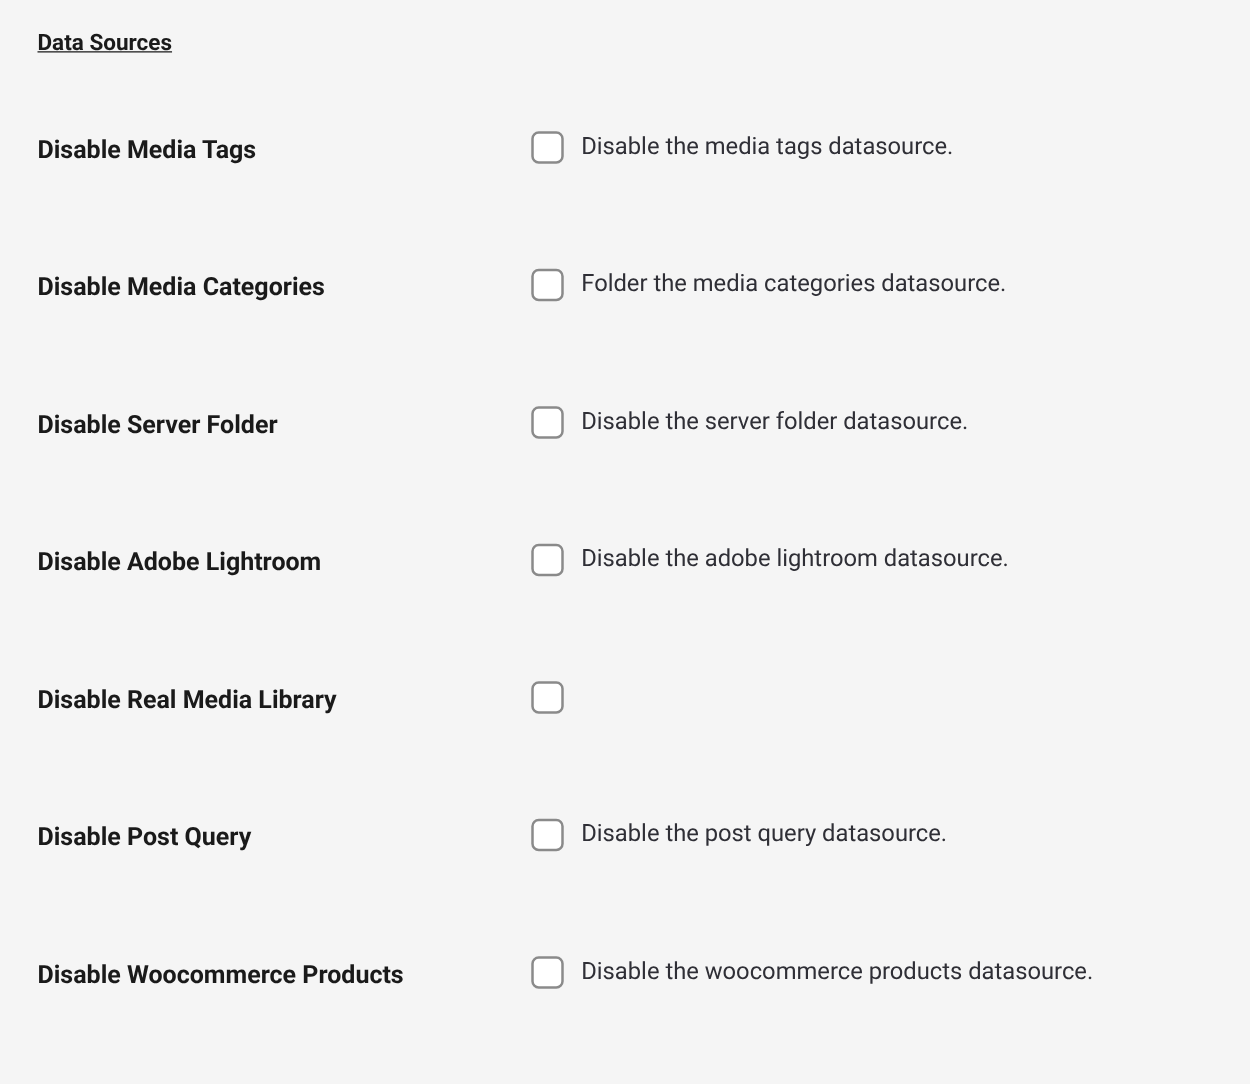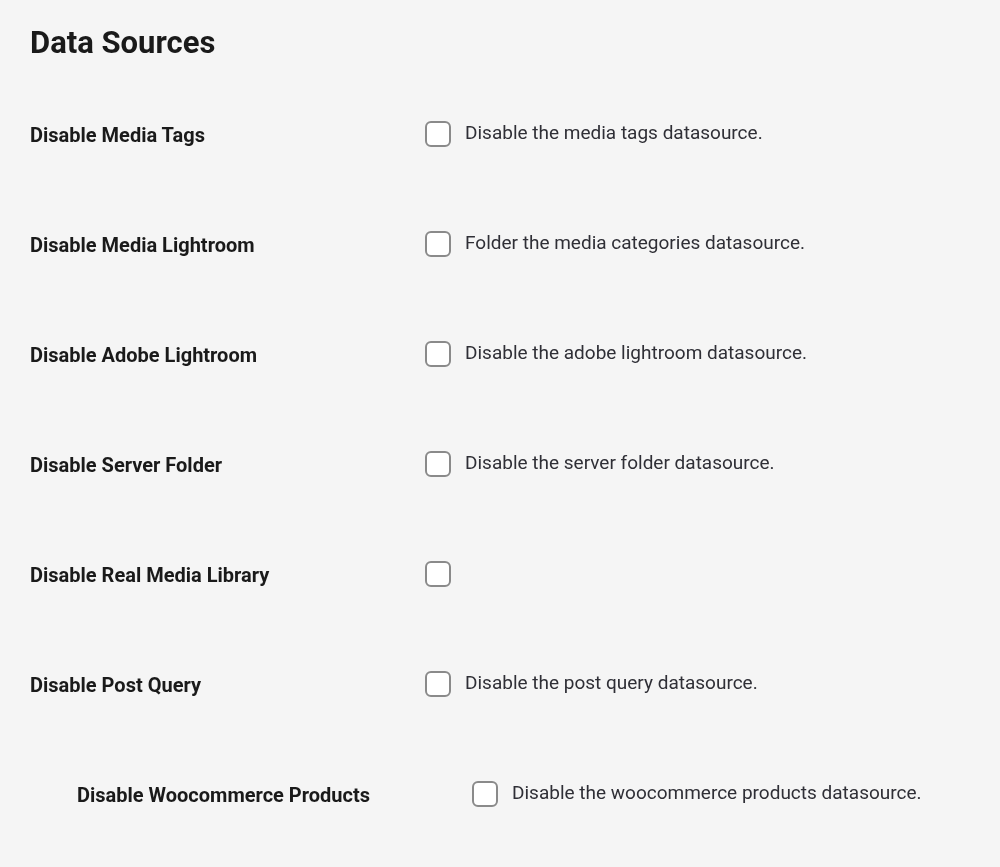--- a/index.html
+++ b/index.html
@@ -8,36 +8,36 @@
       box-sizing: border-box;
     }
     body {
       font-family: -apple-system, BlinkMacSystemFont, "Segoe UI", Roboto, Helvetica, Arial, sans-serif;
       background: #f5f5f5;
       padding: 24px 30px;
       width: 1000px;
       color: #1a1a1a;
     }
     .section-title {
-      font-size: 31px;
+      font-size: 18px;
       font-weight: 700;
       color: #1a1a1a;
       margin-bottom: 60px;
+      text-decoration: underline;
     }
     .settings-table {
       width: 100%;
     }
     .setting-row {
       display: flex;
       align-items: flex-start;
       margin-bottom: 82px;
     }
     .setting-row:last-child {
       margin-bottom: 0;
-      margin-left: 47px;
     }
     .setting-label {
       width: 395px;
       flex-shrink: 0;
       font-size: 20px;
       font-weight: 700;
       color: #1a1a1a;
       line-height: 1.4;
       padding-right: 20px;
     }
@@ -72,40 +72,40 @@
 
   <div class="setting-row">
     <div class="setting-label">Disable Media Tags</div>
     <div class="setting-control">
       <div class="checkbox" role="checkbox" aria-checked="false"></div>
       <span class="setting-description">Disable the media tags datasource.</span>
     </div>
   </div>
 
   <div class="setting-row">
-    <div class="setting-label">Disable Media Lightroom</div>
+    <div class="setting-label">Disable Media Categories</div>
     <div class="setting-control">
       <div class="checkbox" role="checkbox" aria-checked="false"></div>
       <span class="setting-description">Folder the media categories datasource.</span>
+    </div>
+  </div>
+
+  <div class="setting-row">
+    <div class="setting-label">Disable Server Folder</div>
+    <div class="setting-control">
+      <div class="checkbox" role="checkbox" aria-checked="false"></div>
+      <span class="setting-description">Disable the server folder datasource.</span>
     </div>
   </div>
 
   <div class="setting-row">
     <div class="setting-label">Disable Adobe Lightroom</div>
     <div class="setting-control">
       <div class="checkbox" role="checkbox" aria-checked="false"></div>
       <span class="setting-description">Disable the adobe lightroom datasource.</span>
-    </div>
-  </div>
-
-  <div class="setting-row">
-    <div class="setting-label">Disable Server Folder</div>
-    <div class="setting-control">
-      <div class="checkbox" role="checkbox" aria-checked="false"></div>
-      <span class="setting-description">Disable the server folder datasource.</span>
     </div>
   </div>
 
   <div class="setting-row">
     <div class="setting-label">Disable Real Media Library</div>
     <div class="setting-control">
       <div class="checkbox" role="checkbox" aria-checked="false"></div>
     </div>
   </div>
 

